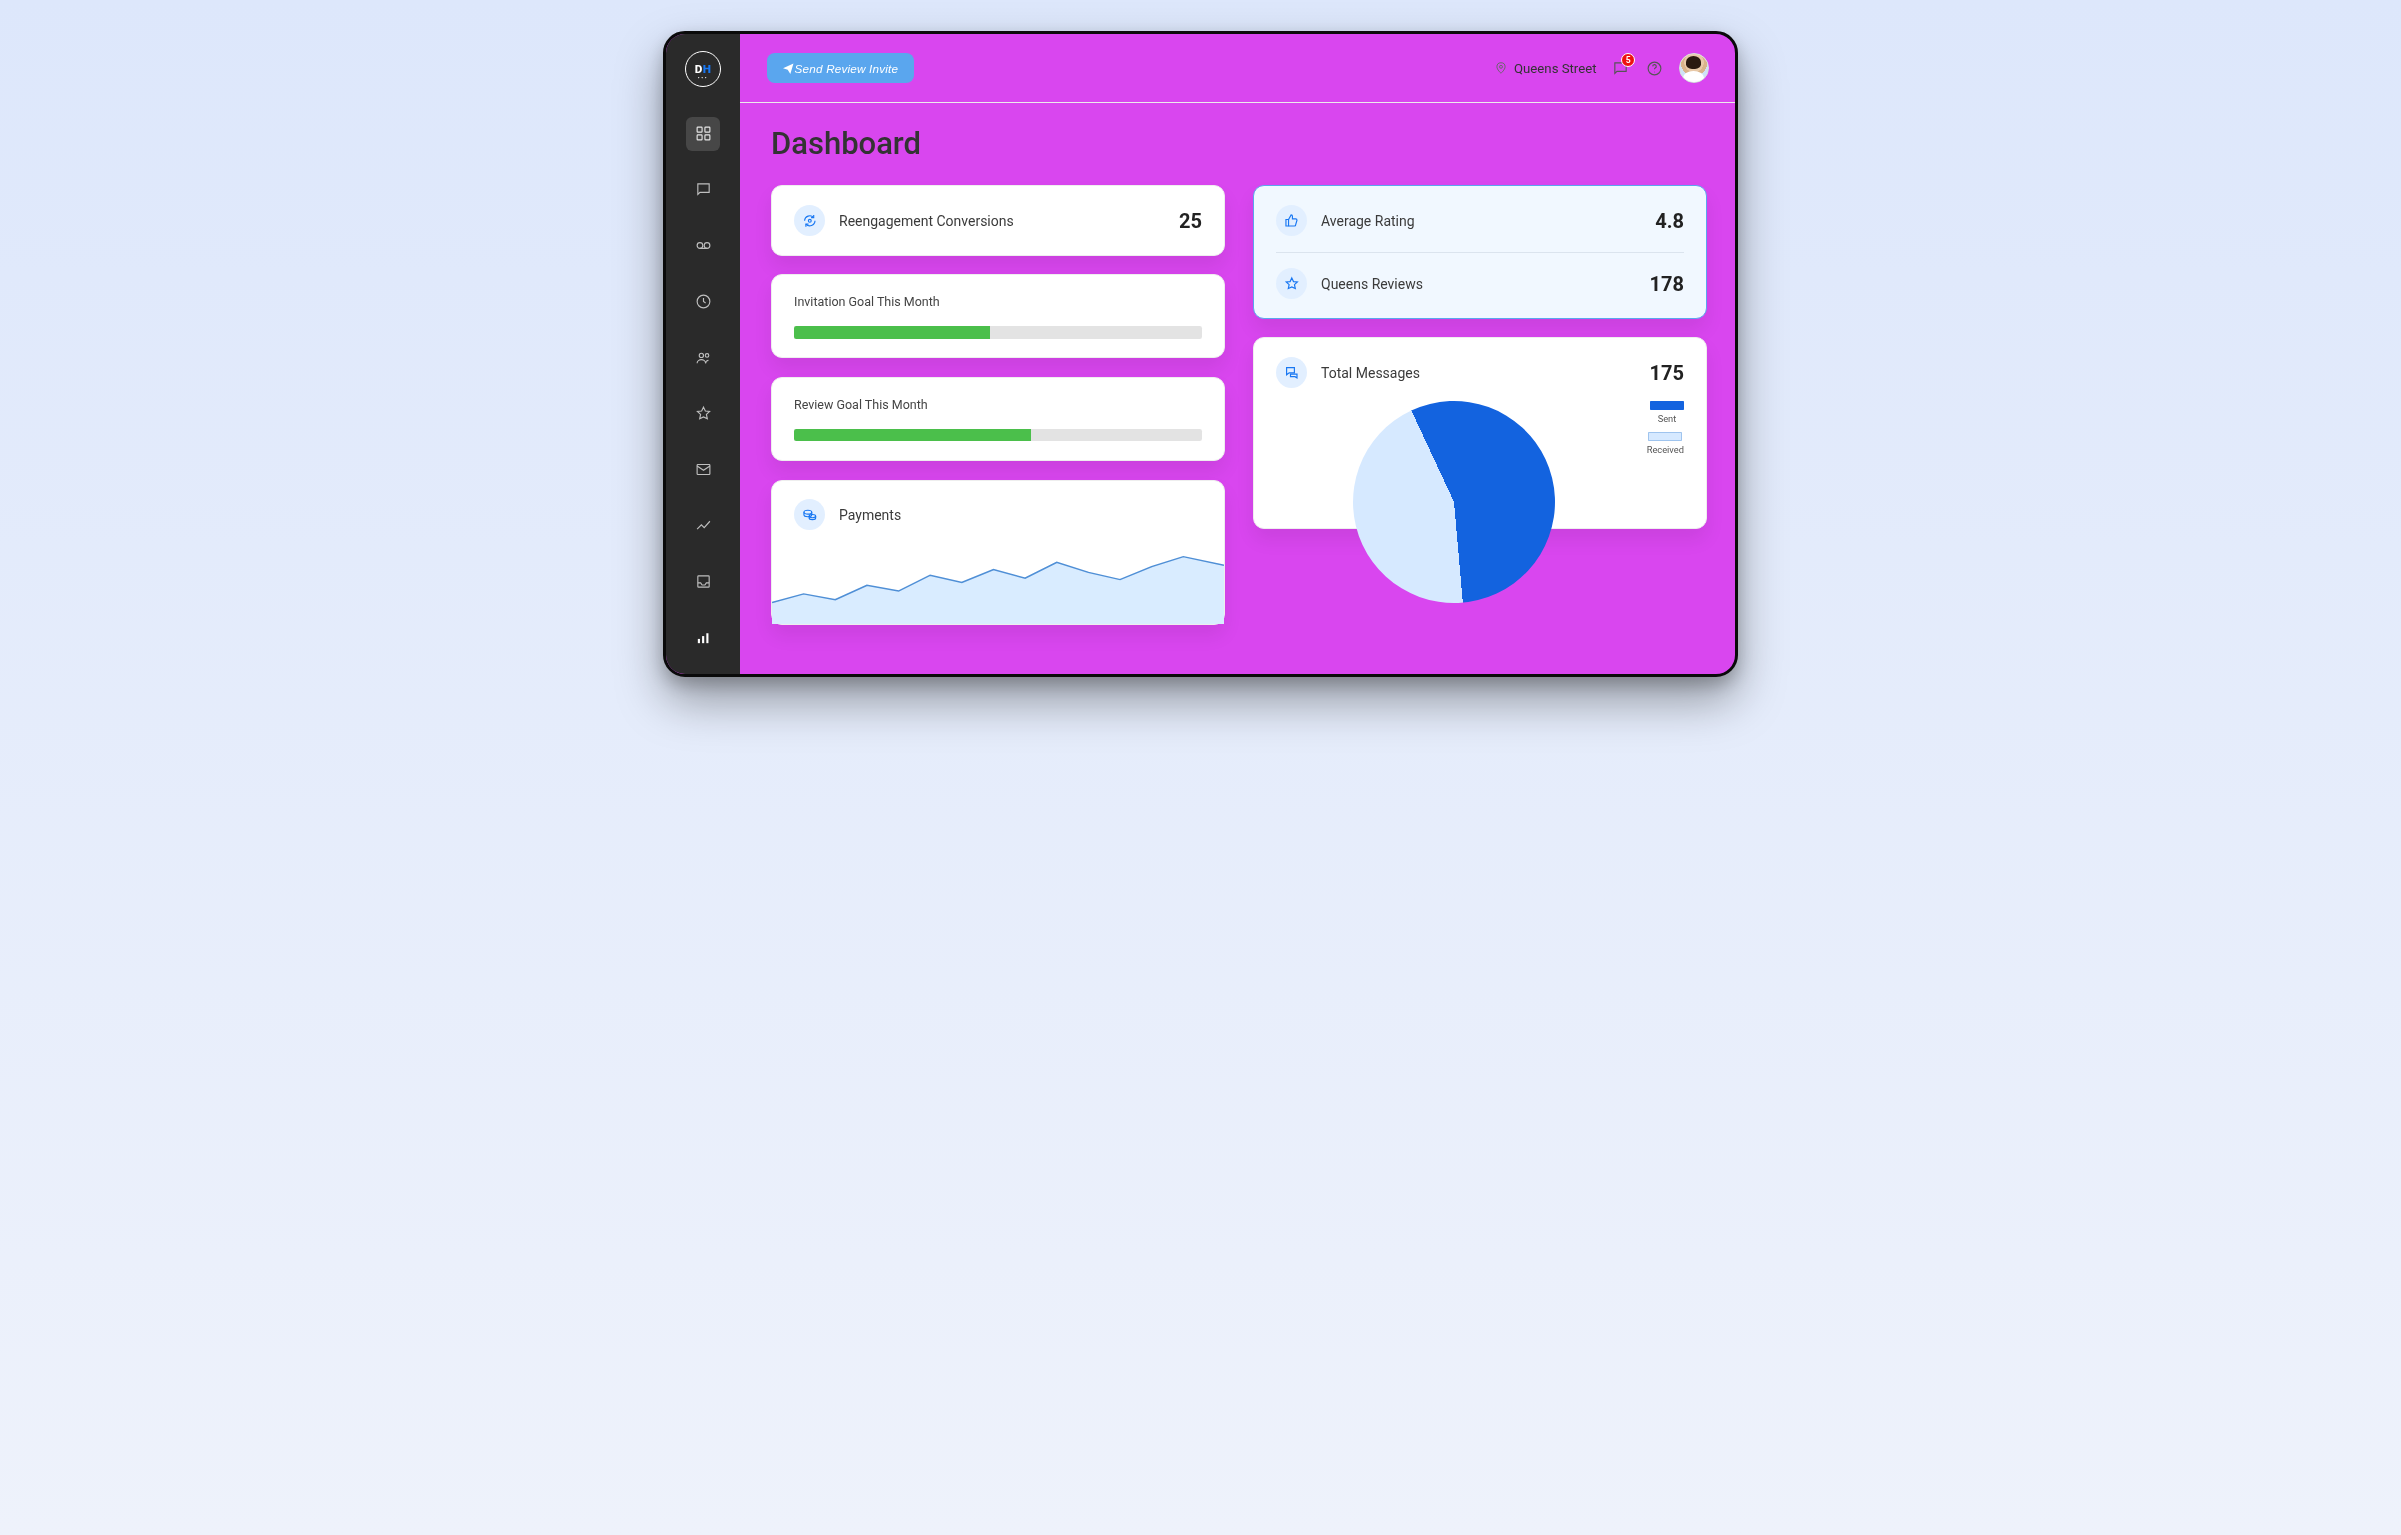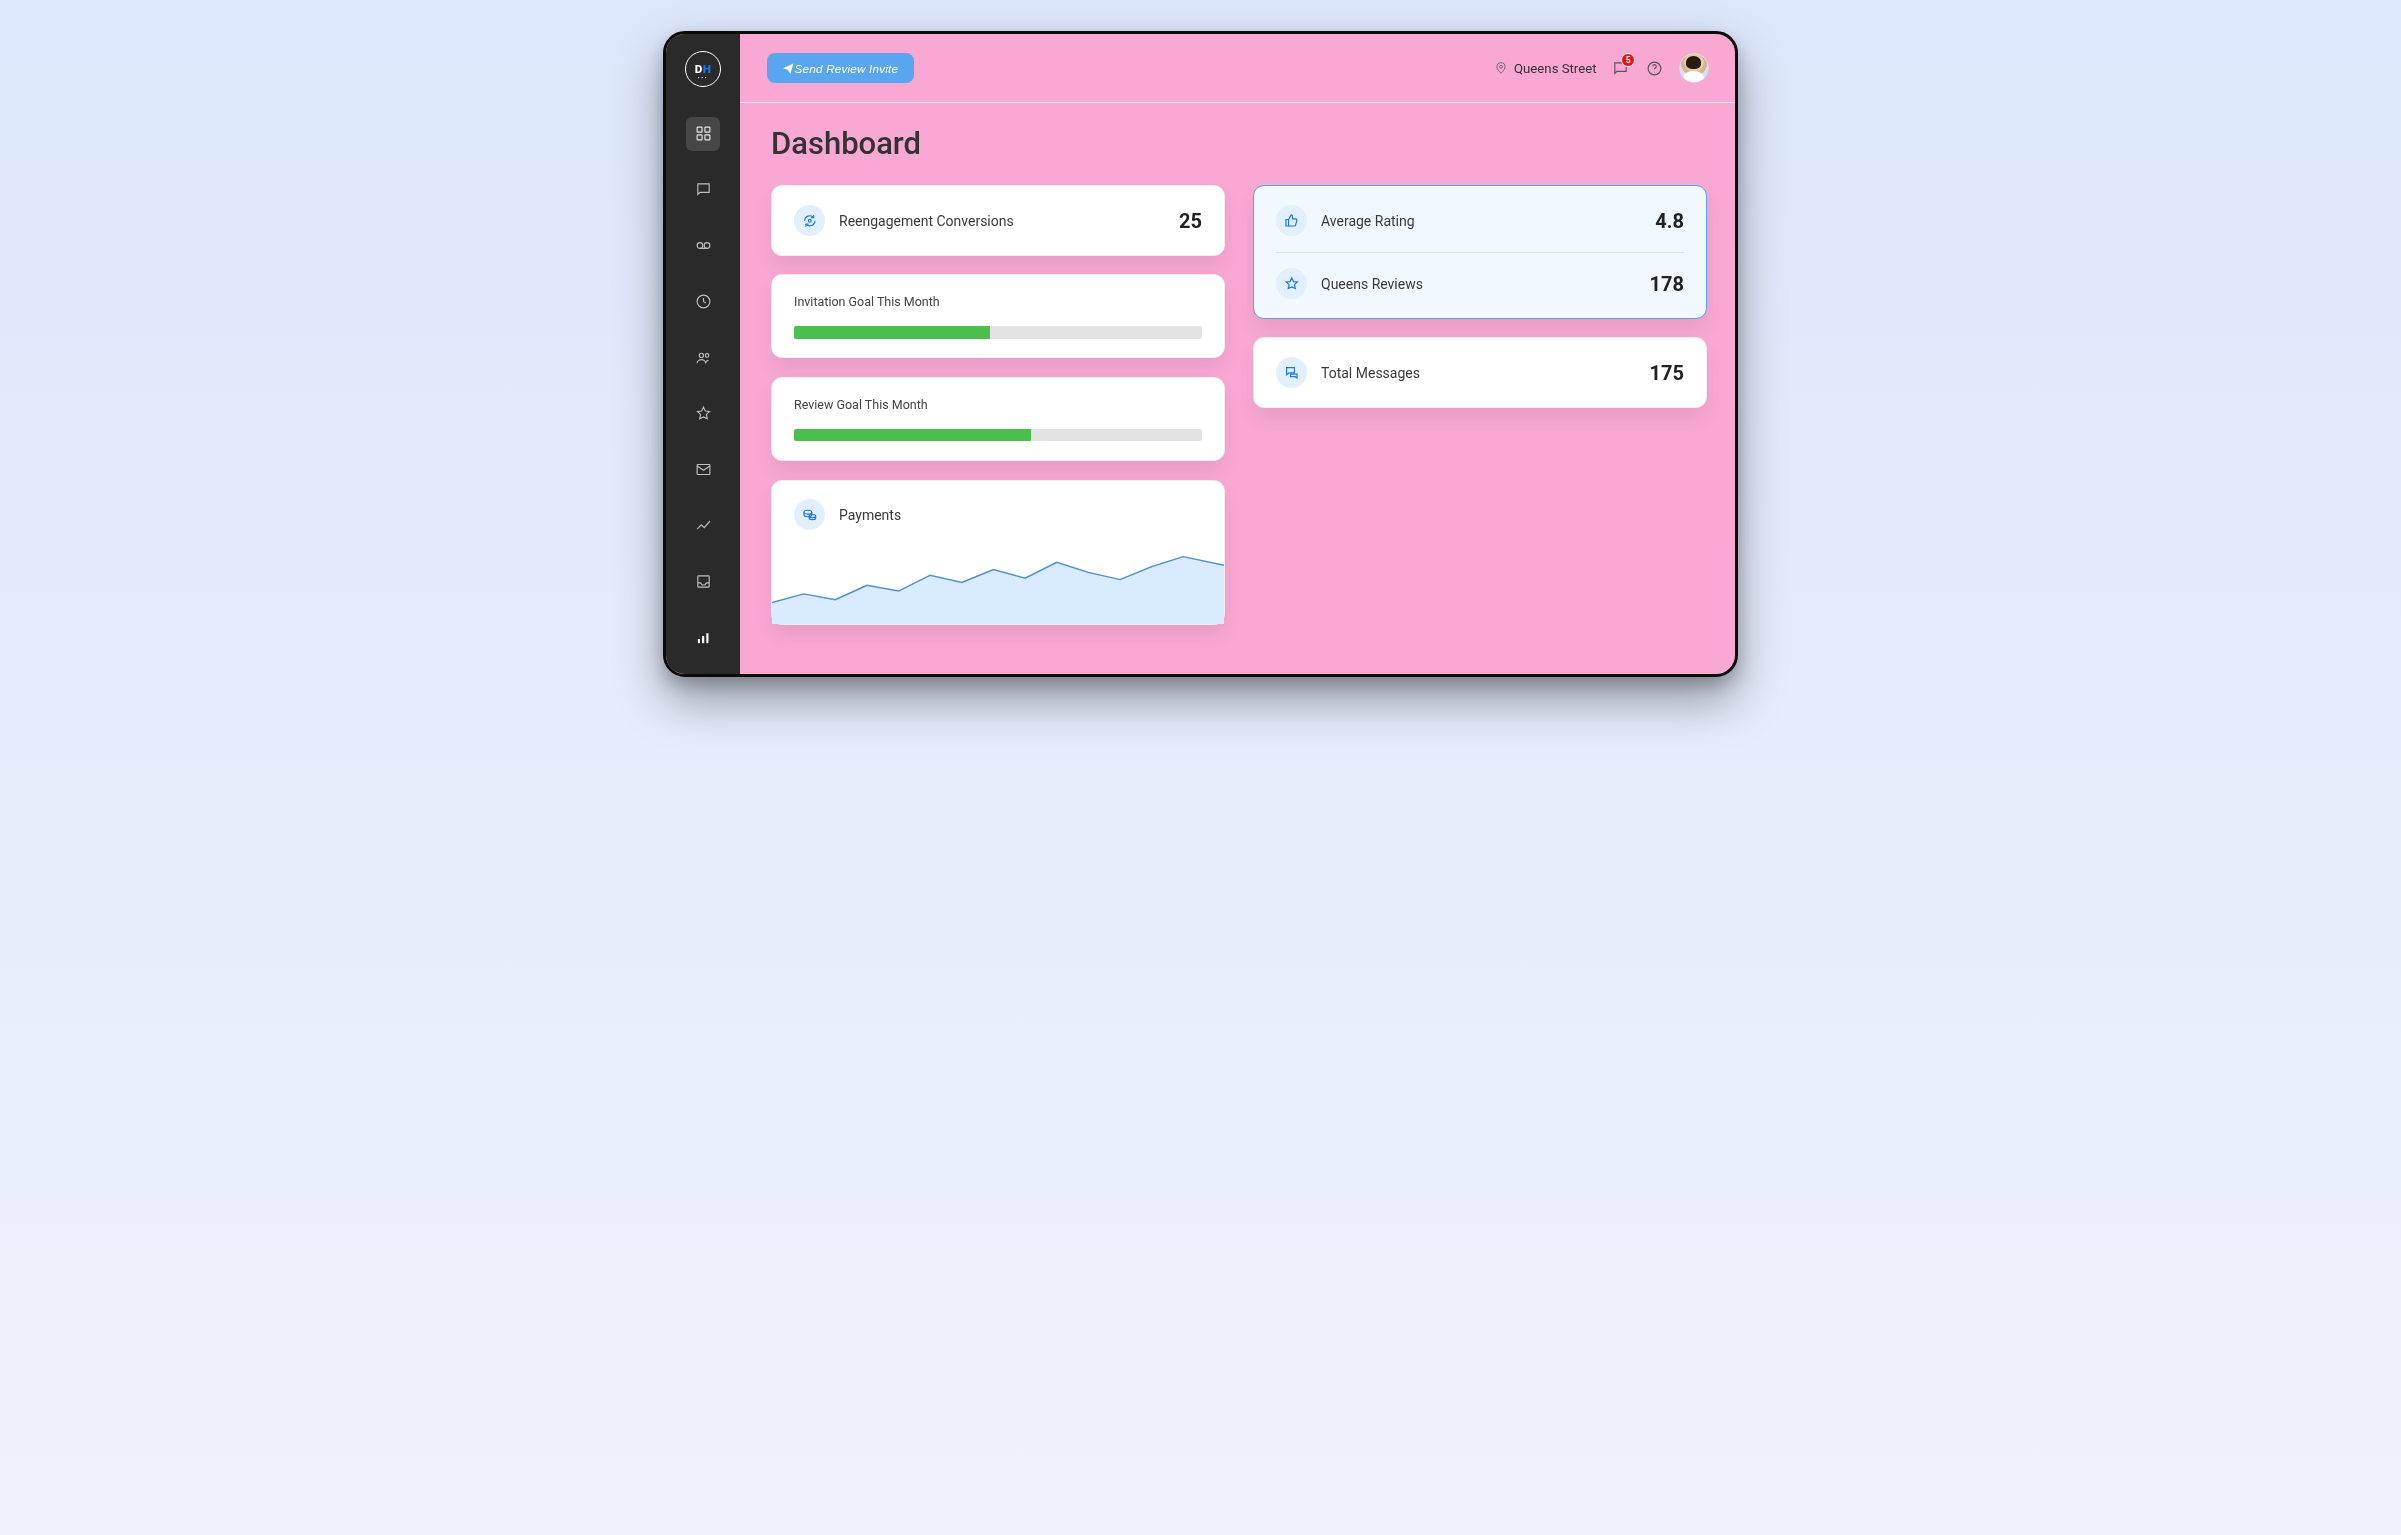--- a/index.html
+++ b/index.html
@@ -9,21 +9,21 @@
     background: linear-gradient(180deg, #dde7fb 0%, #eef2fb 100%);
     display: flex;
     align-items: flex-start;
     justify-content: center;
     padding: 31px 39px 0 39px;
     overflow: hidden;
   }
   .device {
     width: 100%;
     max-width: 1075px;
-    background: #f9a8d4;
+    background: #d946ef;
     border-radius: 22px;
     border: 3.1px solid #0a0a0a;
     box-shadow: 0 23.4px 47px rgba(0,0,0,.35), 0 7.8px 15.6px rgba(0,0,0,.2);
     overflow: hidden;
     display: flex;
     height: 646px;
   }
   
   .sidebar {
     width: 74px;
@@ -356,20 +356,35 @@
             <div class="stat-row">
               <div class="icon-badge">
                 <svg viewBox="0 0 24 24">
                     <path d="M4 4h12v8H8l-4 3z"></path>
                     <path d="M10 14h10v6l-3-2h-7z"></path>
                   </svg>
               </div>
               <div class="stat-label">Total Messages</div>
               <div class="stat-value">175</div>
             </div>
+            <div class="messages-body">
+              <div class="pie-wrap">
+                <div class="pie"></div>
+              </div>
+              <div class="legend">
+                <div class="item">
+                  <div class="swatch sent"></div>
+                  <span>Sent</span>
+                </div>
+                <div class="item">
+                  <div class="swatch recv"></div>
+                  <span>Received</span>
+                </div>
+              </div>
+            </div>
           </div>
 
         </div>
       </div>
     </div>
   </div>
 </div>
 
 
 </body></html>

